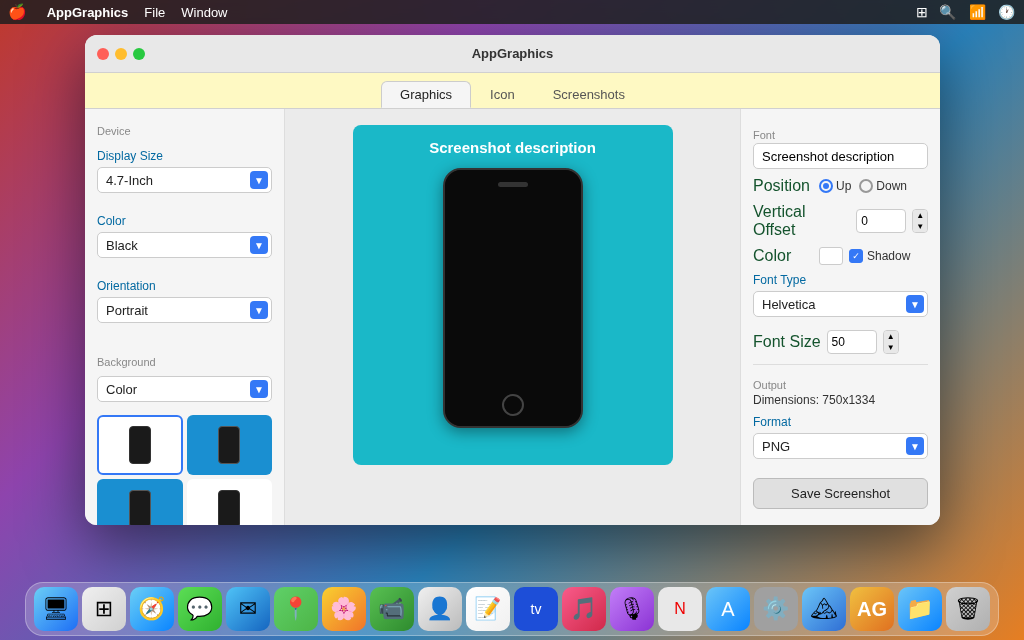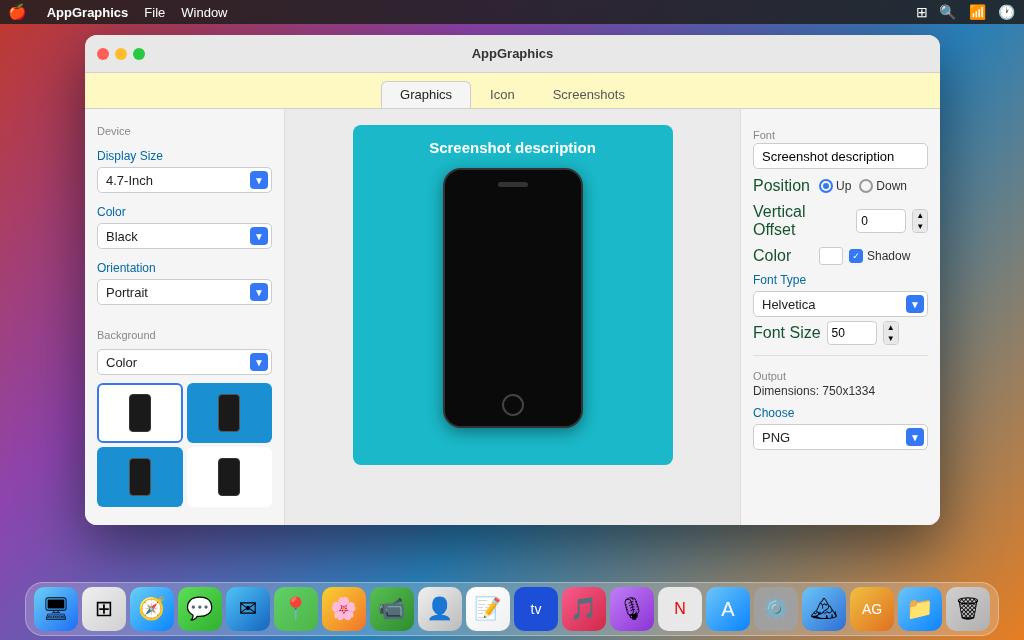--- a/index.html
+++ b/index.html
@@ -162,21 +162,21 @@
       margin-bottom: 4px;
     }
     .field-label {
       font-size: 12px;
       color: #0369a1;
       margin-bottom: 4px;
       font-weight: 500;
     }
     .select-wrapper {
       position: relative;
-      margin-bottom: 4px;
+      margin-bottom: 13px;
     }
     .select-field {
       width: 100%;
       height: 26px;
       background: white;
       border: 1px solid #ccc;
       border-radius: 5px;
       padding: 2px 24px 2px 8px;
       font-size: 13px;
       appearance: none;
@@ -599,29 +599,30 @@
           <button class="stepper-btn">▼</button>
         </div>
       </div>
 
       <div class="divider"></div>
 
       <span class="section-label">Output</span>
       <div class="dimensions-text">Dimensions: 750x1334</div>
 
       <div>
-        <div class="field-label">Choose</div>
+        <div class="field-label">Format</div>
         <div class="select-wrapper">
           <select class="select-field">
             <option>PNG</option>
           </select>
           <div class="select-arrow">▼</div>
         </div>
       </div>
 
+      <button class="action-btn">Save Screenshot</button>
     </div>
 
   </div>
 </div>
 
 <div class="dock">
   <div class="dock-icon dock-finder">🖥</div>
   <div class="dock-icon dock-launchpad">⊞</div>
   <div class="dock-icon dock-safari">🧭</div>
   <div class="dock-icon dock-messages">💬</div>
@@ -631,16 +632,16 @@
   <div class="dock-icon dock-facetime">📹</div>
   <div class="dock-icon dock-contacts">👤</div>
   <div class="dock-icon dock-reminders">📝</div>
   <div class="dock-icon dock-appletv" style="color:white;font-size:14px;">tv</div>
   <div class="dock-icon dock-music">🎵</div>
   <div class="dock-icon dock-podcasts">🎙</div>
   <div class="dock-icon dock-news" style="font-size:16px;color:#e00;">N</div>
   <div class="dock-icon dock-appstore" style="color:white;font-size:20px;">A</div>
   <div class="dock-icon dock-sysprefl">⚙️</div>
   <div class="dock-icon dock-wallpaper">🏔</div>
-  <div class="dock-icon dock-appgraphics" style="color:white;font-size:14px;font-weight:400;">AG</div>
+  <div class="dock-icon dock-appgraphics" style="color:white;font-size:20px;font-weight:700;">AG</div>
   <div class="dock-icon dock-folder">📁</div>
   <div class="dock-icon dock-trash">🗑</div>
 </div>
 
 </body></html>

